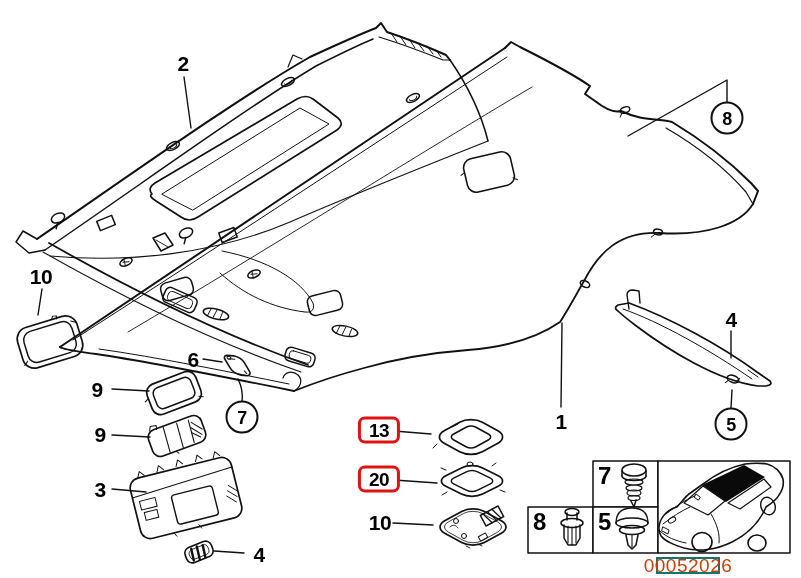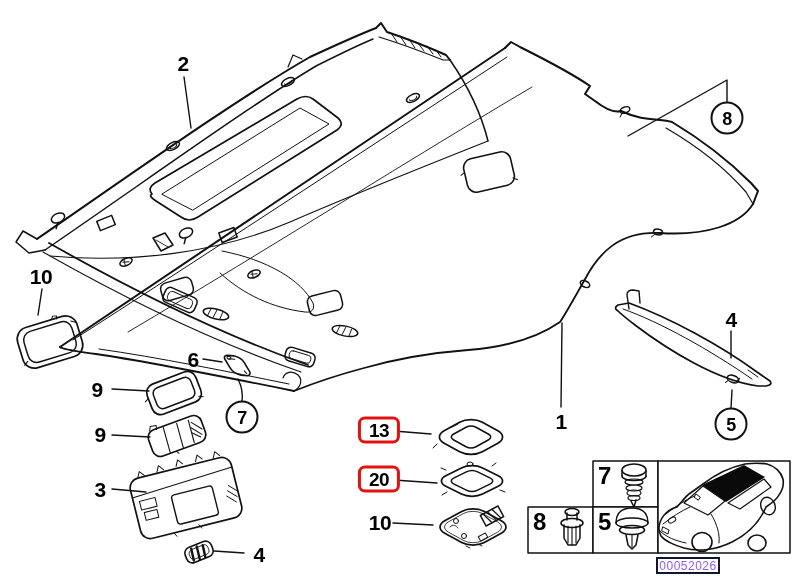--- a/index.html
+++ b/index.html
@@ -6,23 +6,23 @@
   .stage{position:relative;width:801px;height:578px;background:#ffffff;overflow:hidden;
          font-family:"Liberation Sans",sans-serif;}
   .stage svg{position:absolute;left:0;top:0;}
   .co{position:absolute;transform:translate(-50%,-50%);font-weight:bold;color:#000;
       font-size:21px;line-height:1;letter-spacing:-0.5px;white-space:nowrap;}
   .co.circled{width:29px;height:29px;border:2px solid #111;border-radius:50%;
       background:#fff;display:flex;align-items:center;justify-content:center;font-size:18px;}
   .co.boxed{border:3px solid #e01212;border-radius:7px;background:#fff;
       padding:1px 8px;font-size:19px;}
   .legend-num{position:absolute;font-weight:bold;font-size:24px;line-height:1;color:#000;}
-  .imgnum{position:absolute;left:656px;top:557px;width:64px;height:17px;border:2px solid #0f172a;
+  .imgnum{position:absolute;left:656px;top:557px;width:64px;height:17px;border:2px solid #0f766e;
       box-sizing:border-box;display:flex;align-items:center;justify-content:center;
-      font-size:12px;color:#8b5cf6;background:#fff;letter-spacing:0.5px;}
+      font-size:19px;color:#c2410c;background:#fff;letter-spacing:0.5px;}
 </style>
 </head>
 <body>
 
 <div class="stage">
 
 <svg width="801" height="578" viewBox="0 0 801 578">
   <g stroke="#111" fill="none" stroke-width="1.5" stroke-linecap="round" stroke-linejoin="round">
 
     <g>

